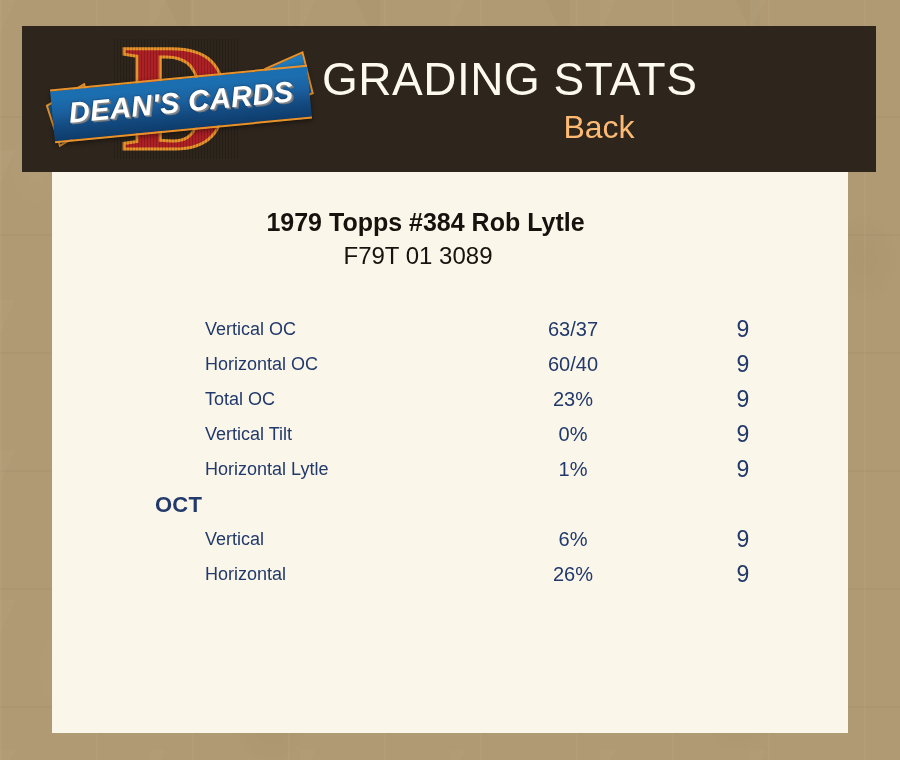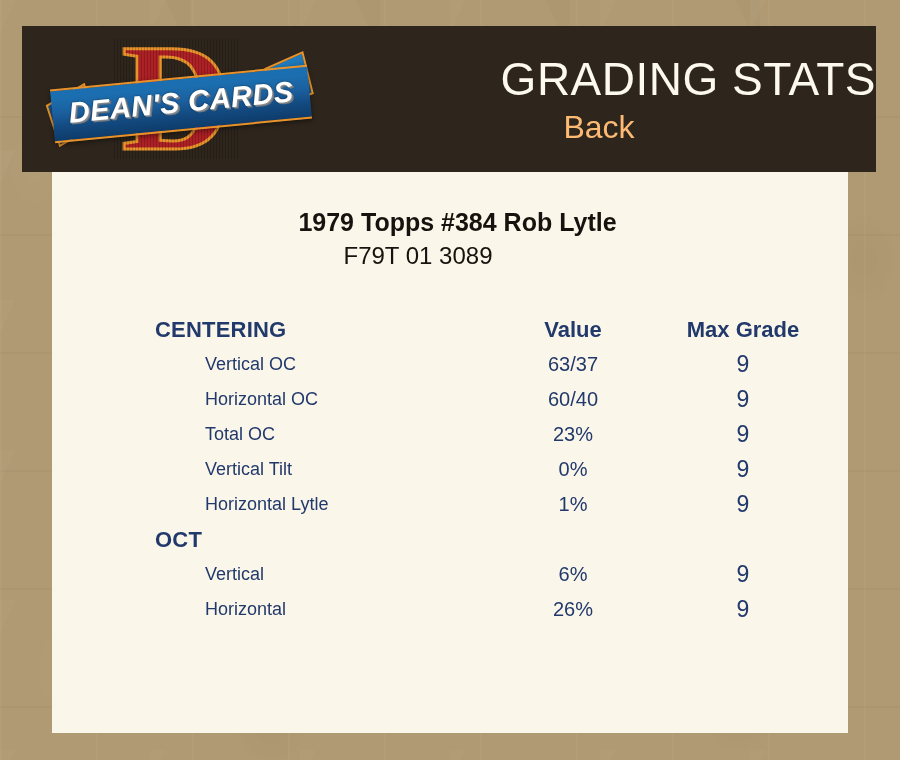--- a/index.html
+++ b/index.html
@@ -142,21 +142,21 @@
       0 0 2px rgba(0,0,0,0.6);
     white-space: nowrap;
   }
 
   
   #header-title {
     position: absolute;
     left: 300px;
     top: 28px;
     width: 554px;
-    text-align: right;
+    text-align: left;
     font-size: 46px;
     line-height: 50px;
     color: #fdf9ee;
     letter-spacing: 0.5px;
     white-space: nowrap;
   }
   #header-subtitle {
     position: absolute;
     left: 300px;
     top: 82px;
@@ -182,21 +182,20 @@
   #card-title {
     position: absolute;
     left: 0;
     top: 36px;
     width: 747px;
     text-align: center;
     font-size: 25px;
     font-weight: bold;
     color: #16130e;
     white-space: nowrap;
-    margin-left: 32px;
   }
   #card-serial {
     position: absolute;
     left: 0;
     top: 70px;
     width: 732px;
     text-align: center;
     font-size: 24px;
     color: #16130e;
     white-space: nowrap;
@@ -280,25 +279,20 @@
     <div id="header-title">GRADING STATS</div>
     <div id="header-subtitle">Back</div>
   </div>
 
   <div id="content-panel">
 
     <div id="card-title">1979 Topps #384 Rob Lytle</div>
     <div id="card-serial">F79T 01 3089</div>
 
     <div id="stats-table">
-        <div class="stats-row section header">
-          <div class="col-label">CENTERING</div>
-          <div class="col-value">Value</div>
-          <div class="col-grade">Max Grade</div>
-        </div>
         <div class="stats-row item">
           <div class="col-label">Vertical OC</div>
           <div class="col-value">63/37</div>
           <div class="col-grade">9</div>
         </div>
         <div class="stats-row item">
           <div class="col-label">Horizontal OC</div>
           <div class="col-value">60/40</div>
           <div class="col-grade">9</div>
         </div>

